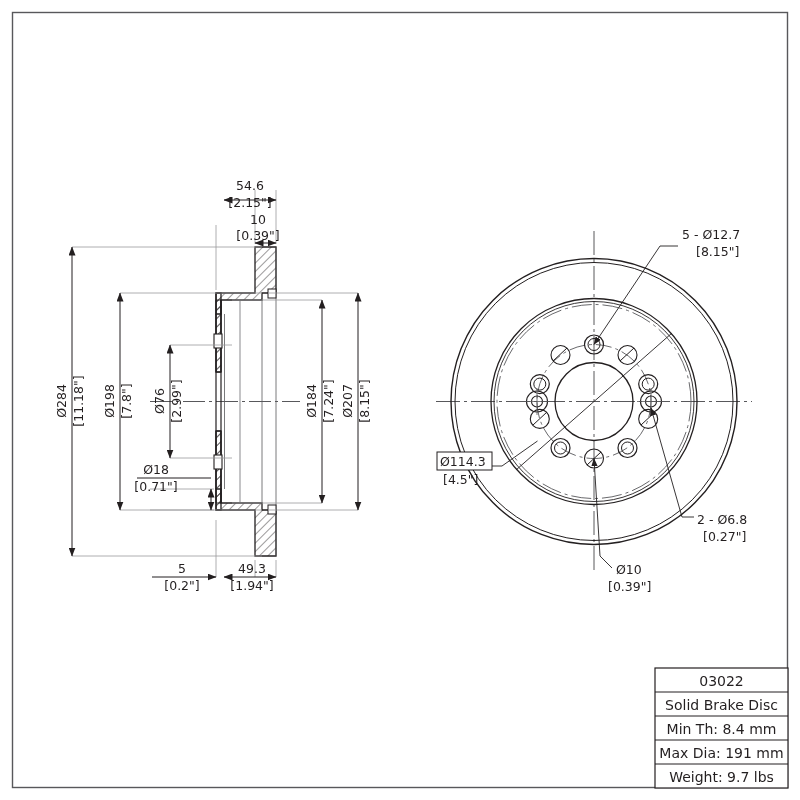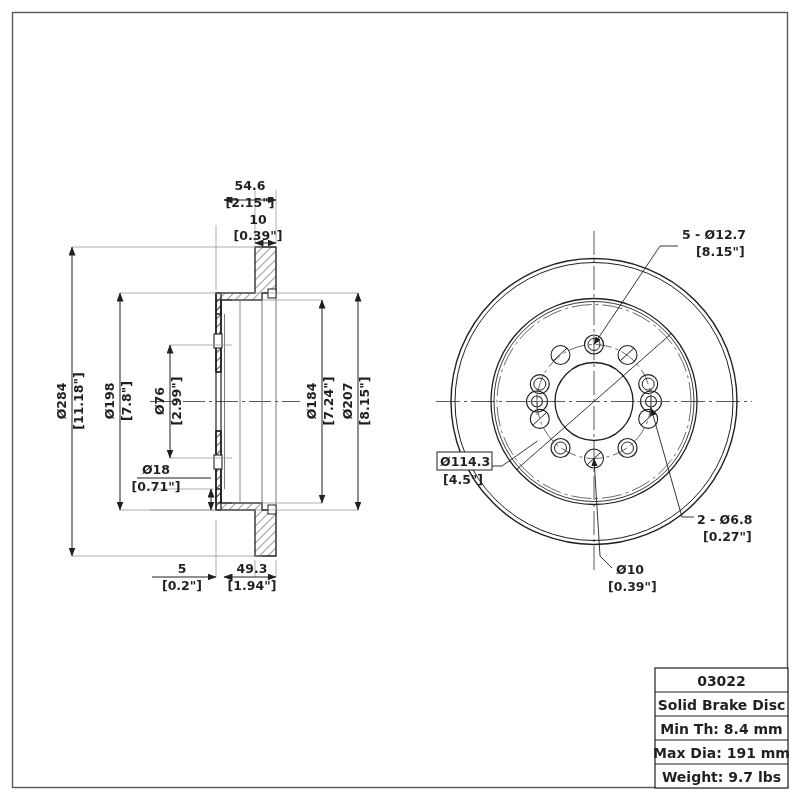--- a/index.html
+++ b/index.html
@@ -1,18 +1,18 @@
 <!DOCTYPE html>
 <html><head>
 <meta charset="utf-8">
 <style>
   html,body{margin:0;padding:0;background:#ffffff;}
   body{width:800px;height:800px;overflow:hidden;
        font-family:"DejaVu Sans","Liberation Sans",sans-serif;color:#231f20;}
-  #sheet{position:relative;width:800px;height:800px;background:#fff;font-weight:bold;}
+  #sheet{position:relative;width:800px;height:800px;background:#fff;}
   svg{display:block;}
   .dimtxt{font-size:12.5px;fill:#231f20;font-family:"DejaVu Sans","Liberation Sans",sans-serif;}
   .tbtxt{font-size:14px;fill:#231f20;font-family:"DejaVu Sans","Liberation Sans",sans-serif;}
 </style>
 </head>
 <body>
 
 <div id="sheet">
 <svg width="800" height="800" viewBox="0 0 800 800">
 

